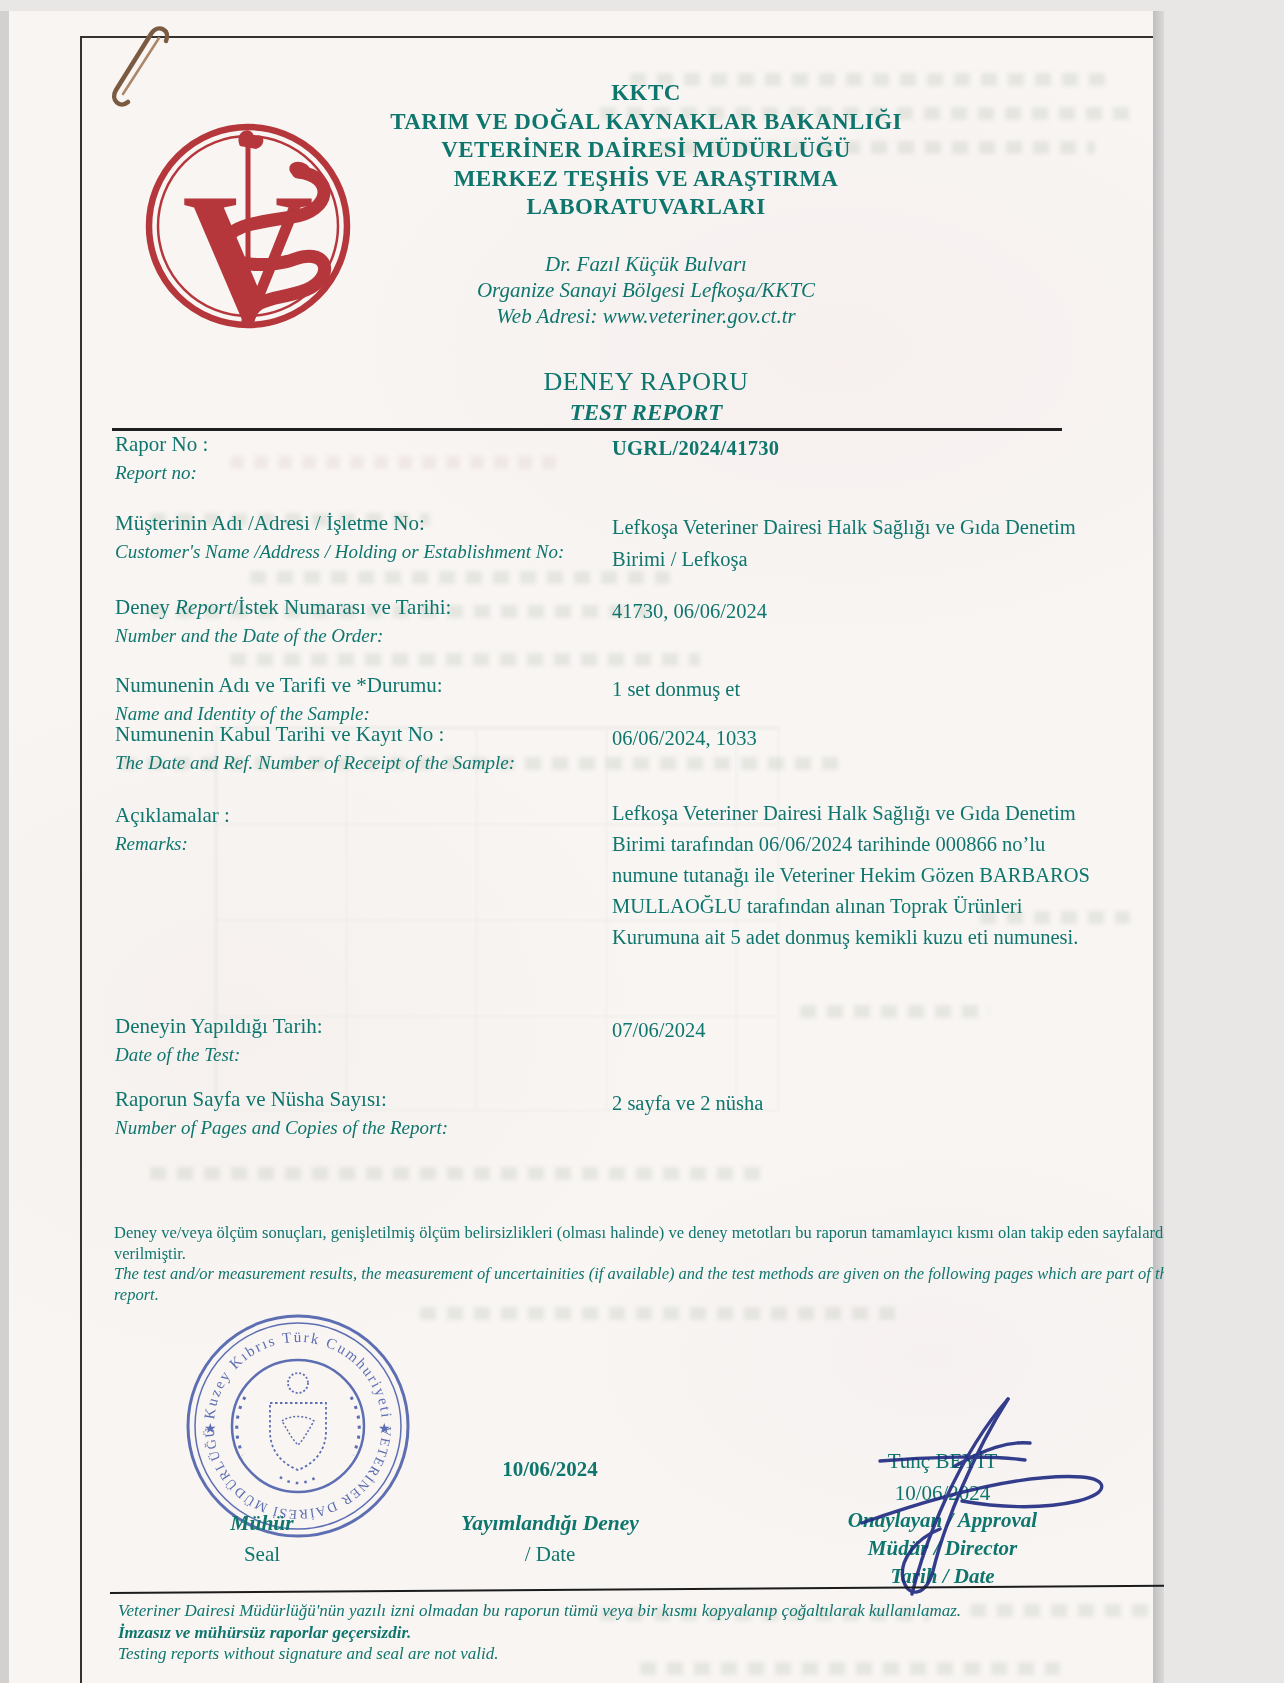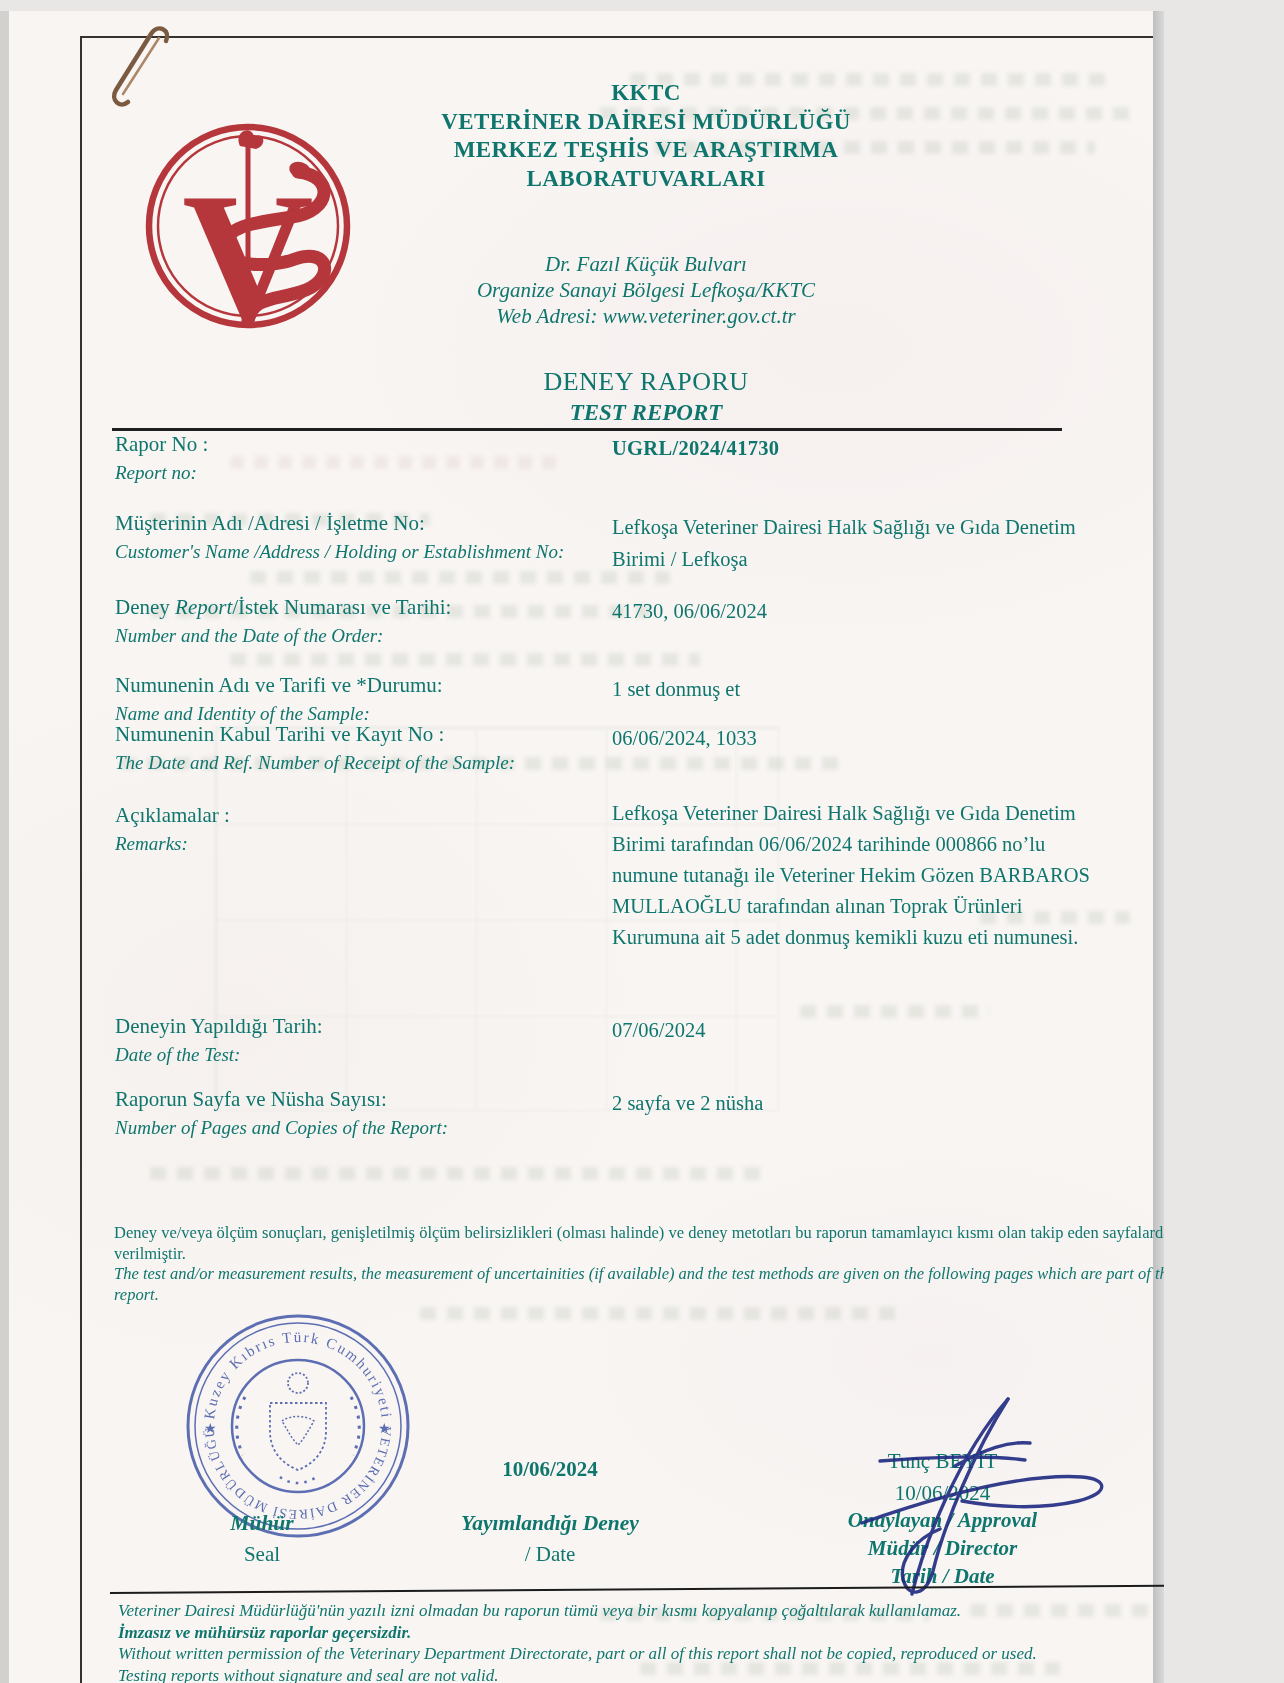--- a/index.html
+++ b/index.html
@@ -92,20 +92,21 @@
     <circle cx="108" cy="110" r="90" fill="none" stroke="#b5373c" stroke-width="2.5"></circle>
     <text x="108" y="202" text-anchor="middle" font-family="Liberation Serif, serif" font-weight="bold" font-size="182" fill="#b5373c">V</text>
     <path d="M 108 28 L 108 196" stroke="#b5373c" stroke-width="5"></path>
     <path d="M 100 30 C 93 15 112 8 114 21 C 125 15 127 30 116 33 Z" fill="#b5373c"></path>
     <path d="M 158 56 C 196 60 191 96 152 101 C 110 107 85 111 85 131 C 85 153 135 151 155 143 C 191 130 196 166 160 176 C 135 184 112 181 108 205" fill="none" stroke="#b5373c" stroke-width="13" stroke-linecap="round"></path>
     <ellipse cx="160" cy="54" rx="11" ry="8" fill="#b5373c" transform="rotate(18 160 54)"></ellipse>
   </svg>
 
   <div class="org">
     <div>KKTC</div>
+    <div>TARIM VE DOĞAL KAYNAKLAR BAKANLIĞI</div>
     <div>VETERİNER DAİRESİ MÜDÜRLÜĞÜ</div>
     <div>MERKEZ TEŞHİS VE ARAŞTIRMA</div>
     <div>LABORATUVARLARI</div>
   </div>
   <div class="addr">
     <div>Dr. Fazıl Küçük Bulvarı</div>
     <div>Organize Sanayi Bölgesi Lefkoşa/KKTC</div>
     <div>Web Adresi: www.veteriner.gov.ct.tr</div>
   </div>
 
@@ -209,17 +210,16 @@
       <path d="M 32 142 C 100 118 190 92 252 96 C 278 98 280 112 248 120 C 210 129 165 126 132 120"></path>
       <path d="M 125 85 C 155 68 178 60 200 62"></path>
       <path d="M 50 80 C 95 76 160 74 195 79"></path>
     </g>
   </svg>
 
   <div class="rule-bottom"></div>
   <div class="footer">
     <div>Veteriner Dairesi Müdürlüğü'nün yazılı izni olmadan bu raporun tümü veya bir kısmı kopyalanıp çoğaltılarak kullanılamaz.</div>
     <div class="b">İmzasız ve mühürsüz raporlar geçersizdir.</div>
-    <div>Without written permission of the Veterinary Department Directorate, part or all of this report shall not be copied, reproduced or used.</div>
     <div>Testing reports without signature and seal are not valid.</div>
   </div>
 
 </div>
 
 </body></html>

